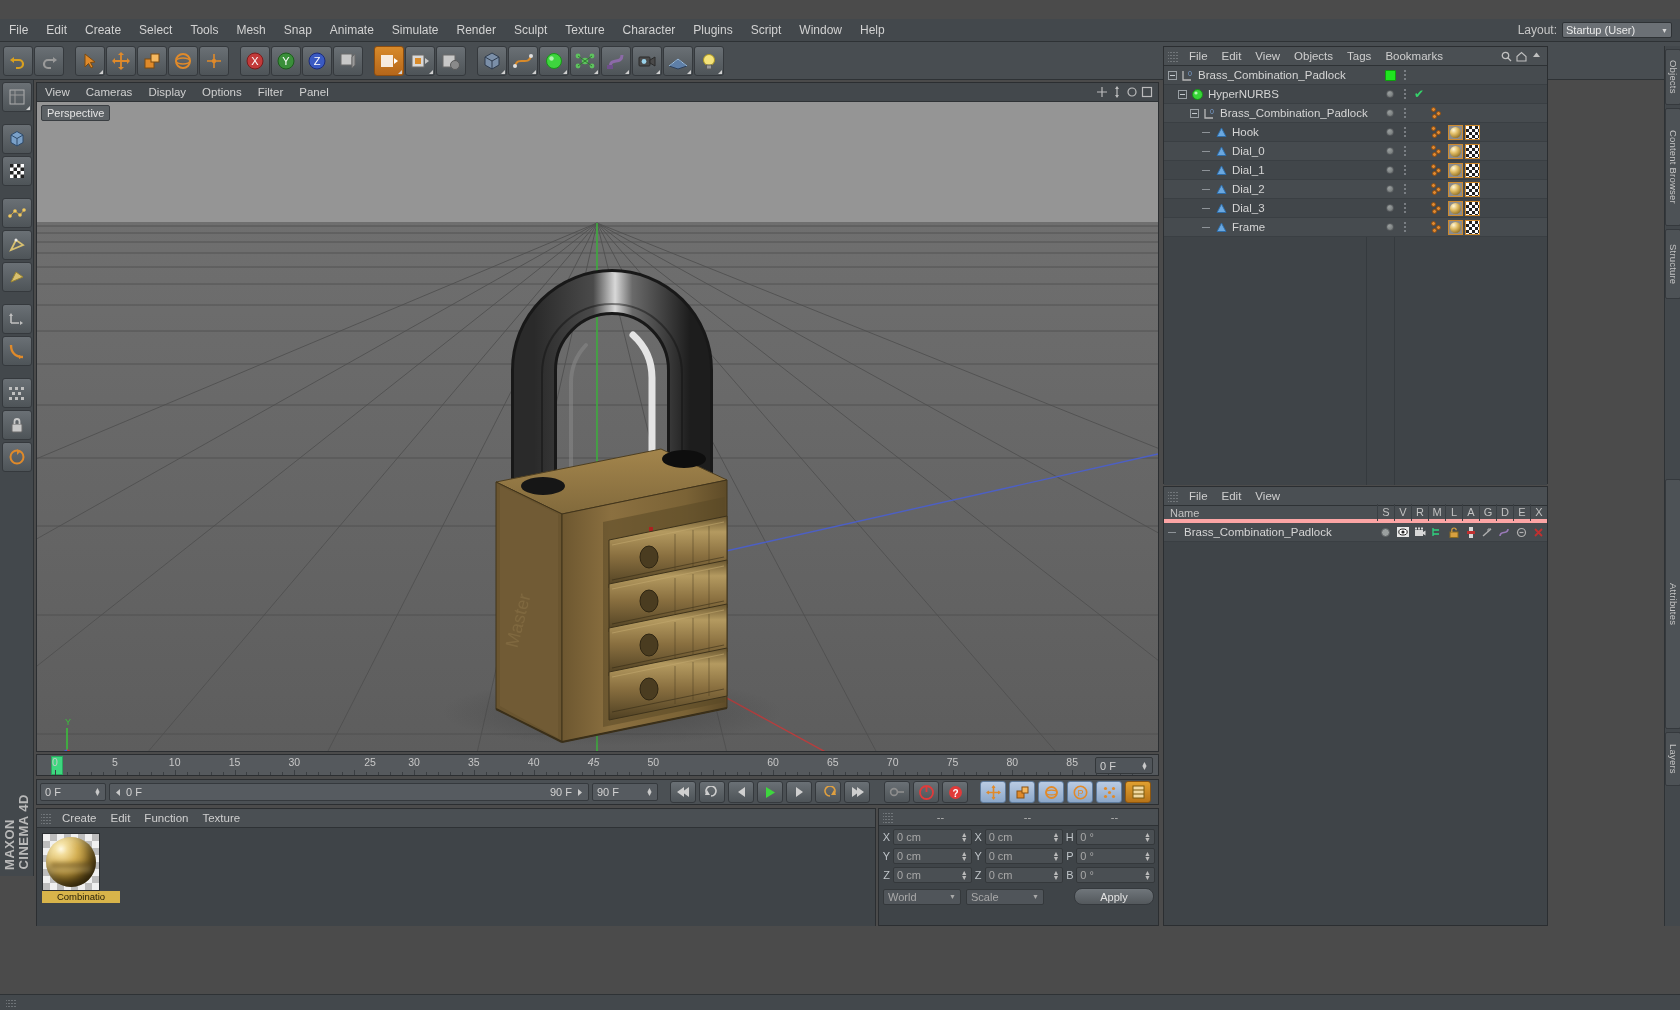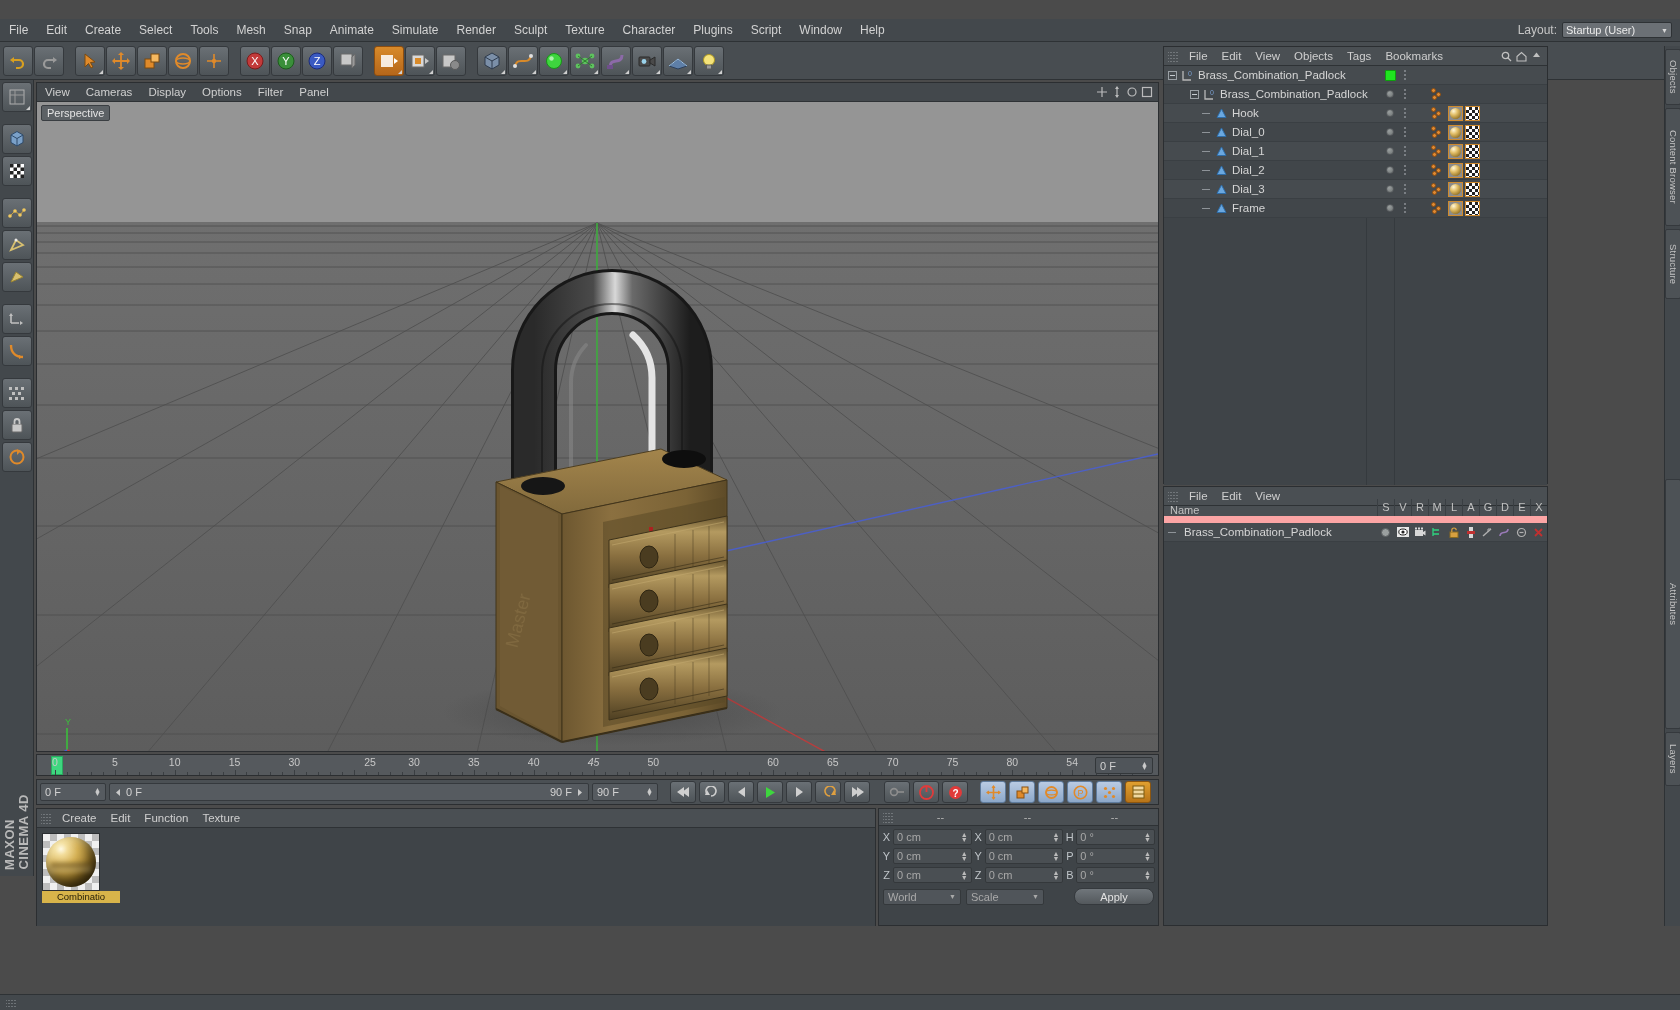--- a/index.html
+++ b/index.html
@@ -188,22 +188,22 @@
     background-size:6px 6px; background-position:0 0,3px 3px;
   }
   .obj-divider { position:absolute; top:0; bottom:0; width:1px; background:#353a3e; }
 
   
   .attrmgr {
     position:absolute; left:1163px; top:486px; width:385px; height:440px;
     background:#3f4448; border:1px solid #2b2e31;
   }
   .attr-header {
-    display:flex; height:17px; background:#4a4f53; border-bottom:7px solid #fca5a5;
-    align-items:flex-end; font-size:11px; color:#c2c2c2;
+    display:flex; height:17px; background:#4a4f53; border-bottom:4px solid #fca5a5;
+    align-items:center; font-size:11px; color:#c2c2c2;
   }
   .attr-header .nm { flex:1; padding-left:6px; }
   .attr-header .ch {
     width:17px; text-align:center; border-left:1px solid #3a3f43; height:17px; line-height:17px;
   }
   .attr-row {
     display:flex; height:19px; align-items:center; background:#464b4f;
     border-bottom:1px solid #3a3f43; font-size:11.5px;
   }
   .attr-row .nm { flex:1; padding-left:4px; display:flex; align-items:center; gap:4px; color:#d5d5d5; }
@@ -873,20 +873,45 @@
           <span class="col-vdots">
               <i class="vdot"></i>
               <i class="vdot"></i>
               <i class="vdot"></i>
             </span>
           <span class="col-check"></span>
           <span class="tagzone"></span>
         </div>
       </div>
 
+      <div class="obj-row">
+        <div class="obj-name-cell">
+          <span class="obj-indent" style="width:14px"></span>
+          <span class="tree-plus"></span>
+          <span class="obj-icon">
+            <svg width="13" height="13" viewBox="0 0 13 13">
+                <circle cx="6.5" cy="6.5" r="5" fill="#37d637" stroke="#178f17"></circle>
+                <circle cx="5" cy="5" r="1.6" fill="#d6ffd6" opacity=".8"></circle>
+              </svg>
+          </span>
+          <span class="obj-label">HyperNURBS</span>
+        </div>
+        <div class="obj-cols">
+          <span class="col-dot">
+              <span class="dot"></span>
+            </span>
+          <span class="col-vdots">
+              <i class="vdot"></i>
+              <i class="vdot"></i>
+              <i class="vdot"></i>
+            </span>
+          <span class="col-check">✔</span>
+          <span class="tagzone"></span>
+        </div>
+      </div>
 
       <div class="obj-row">
         <div class="obj-name-cell">
           <span class="obj-indent" style="width:26px"></span>
           <span class="tree-plus"></span>
           <span class="obj-icon">
             <svg width="13" height="13" viewBox="0 0 13 13">
                 <path d="M2 2 v9 h8" fill="none" stroke="#b8b8b8" stroke-width="1.3"></path>
                 <text x="7" y="6.5" font-size="7" fill="#7a9fd0" font-family="Liberation Sans">0</text>
               </svg>
@@ -1331,21 +1356,21 @@
         <div class="tl-tick" style="left: 927.467px; height: 3px;"></div>
         <div class="tl-tick" style="left: 939.433px; height: 3px;"></div>
         <div class="tl-tick" style="left: 951.4px; height: 3px;"></div>
         <div class="tl-tick" style="left: 963.367px; height: 3px;"></div>
         <div class="tl-num" style="left: 975.333px;">80</div>
         <div class="tl-tick" style="left: 975.333px; height: 5px;"></div>
         <div class="tl-tick" style="left: 987.3px; height: 3px;"></div>
         <div class="tl-tick" style="left: 999.267px; height: 3px;"></div>
         <div class="tl-tick" style="left: 1011.23px; height: 3px;"></div>
         <div class="tl-tick" style="left: 1023.2px; height: 3px;"></div>
-        <div class="tl-num" style="left: 1035.17px;">54</div>
+        <div class="tl-num" style="left: 1035.17px;">85</div>
         <div class="tl-tick" style="left: 1035.17px; height: 5px;"></div>
         <div class="tl-tick" style="left: 1047.13px; height: 3px;"></div>
         <div class="tl-tick" style="left: 1059.1px; height: 3px;"></div>
         <div class="tl-tick" style="left: 1071.07px; height: 3px;"></div>
         <div class="tl-tick" style="left: 1083.03px; height: 3px;"></div>
         <div class="tl-num" style="left: 1095px;">90</div>
         <div class="tl-tick" style="left: 1095px; height: 5px;"></div>
       </div>
   </div>
   <div class="framefield" style="left:1095px; top:757px; width:58px; height:17px;">

